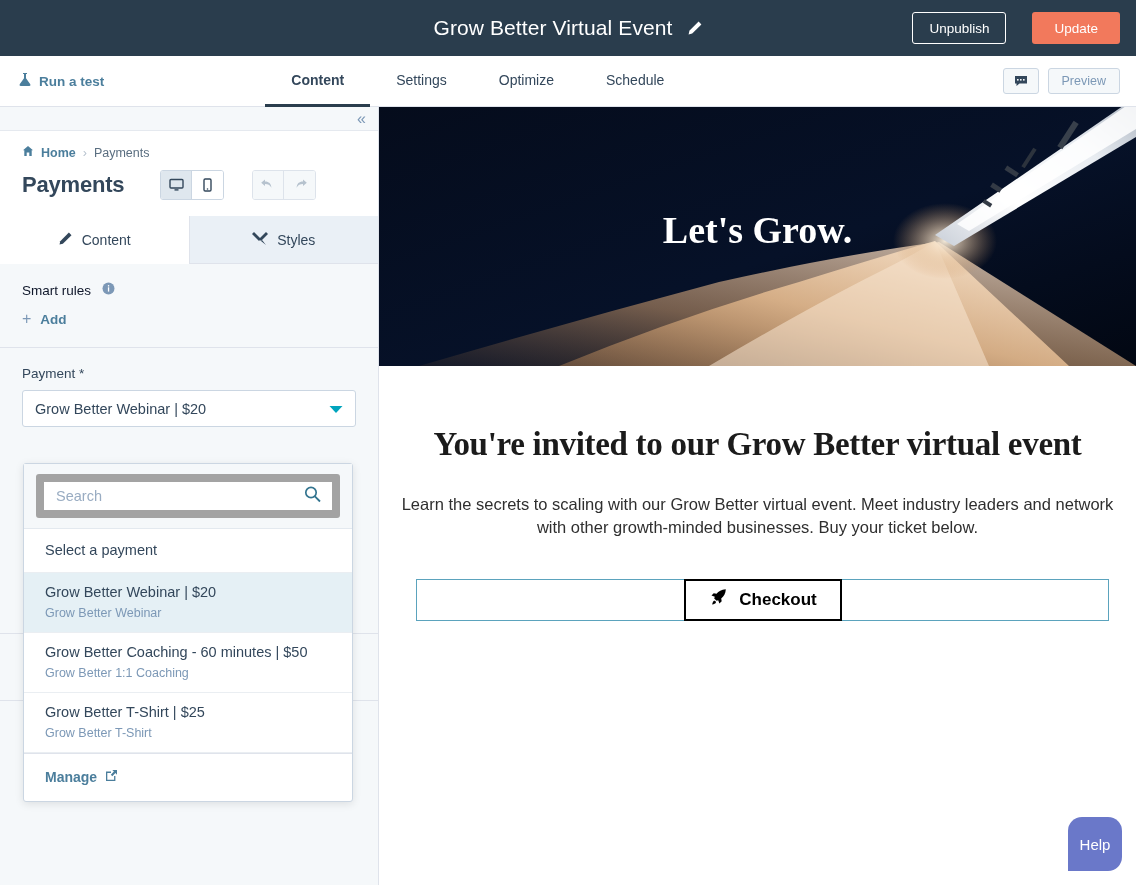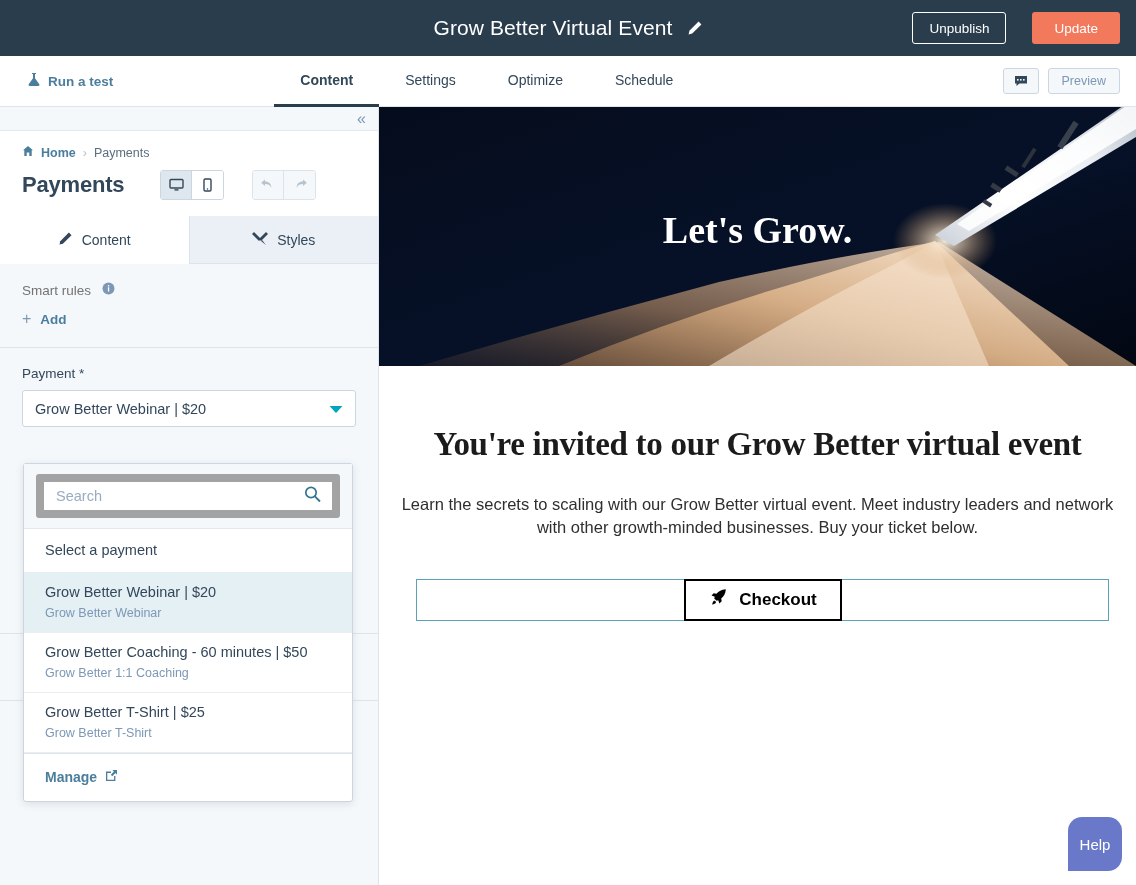--- a/index.html
+++ b/index.html
@@ -40,21 +40,21 @@
   .btn-update {
     border: none; background: #f2795c; color: #fff; font-size: 13.5px;
     border-radius: 3px; height: 32px; padding: 0 22px; cursor: pointer;
     font-family: "Liberation Sans", sans-serif;
   }
 
   
   .navbar {
     position: absolute; top: 56px; left: 0; width: 1136px; height: 51px;
     background: #ffffff; border-bottom: 1px solid #dfe3eb;
-    display: flex; align-items: center; padding-left: 9px;
+    display: flex; align-items: center;
   }
   .runtest {
     display: flex; align-items: center; gap: 7px; padding-left: 18px;
     color: #4b7e9c; font-size: 13.5px; font-weight: bold; cursor: pointer;
   }
   .navtabs { display: flex; align-items: stretch; height: 51px; margin-left: 161px; }
   .navtab {
     display: flex; align-items: center; justify-content: center;
     padding: 0 26px; font-size: 14px; color: #33475b; cursor: pointer;
     border-bottom: 3px solid transparent; height: 51px;
@@ -107,21 +107,21 @@
 
   .sb-tabs { display: flex; height: 48px; border-bottom: 1px solid #dfe3eb; }
   .sb-tab {
     flex: 1; display: flex; align-items: center; justify-content: center; gap: 9px;
     font-size: 14px; color: #33475b; cursor: pointer;
   }
   .sb-tab.active { background: #fff; border-bottom: 1px solid #fff; margin-bottom: -1px; }
   .sb-tab.inactive { background: #eaf0f6; border-left: 1px solid #dfe3eb; }
 
   .smart-rules { background: #f5f8fa; padding: 18px 22px 20px 22px; border-bottom: 1px solid #dfe3eb; }
-  .sr-label { display: flex; align-items: center; gap: 11px; font-size: 13.5px; color: #737373; }
+  .sr-label { display: flex; align-items: center; gap: 11px; font-size: 13.5px; color: #0f172a; }
   .sr-add { display: flex; align-items: center; gap: 9px; margin-top: 13px; color: #4b7e9c; font-size: 13.5px; font-weight: bold; cursor: pointer; }
   .sr-plus { color: #7c98b6; font-size: 16px; font-weight: 400; line-height: 1; }
 
   .field-block { background: #f5f8fa; padding: 18px 22px 0 22px; }
   .field-label { font-size: 13.5px; color: #33475b; margin-bottom: 9px; }
   .select-box {
     position: relative; height: 37px; background: #fff; border: 1px solid #cbd6e2;
     border-radius: 3px; display: flex; align-items: center; padding: 0 12px; cursor: pointer;
   }
   .select-value { font-size: 14.5px; color: #33475b; }

